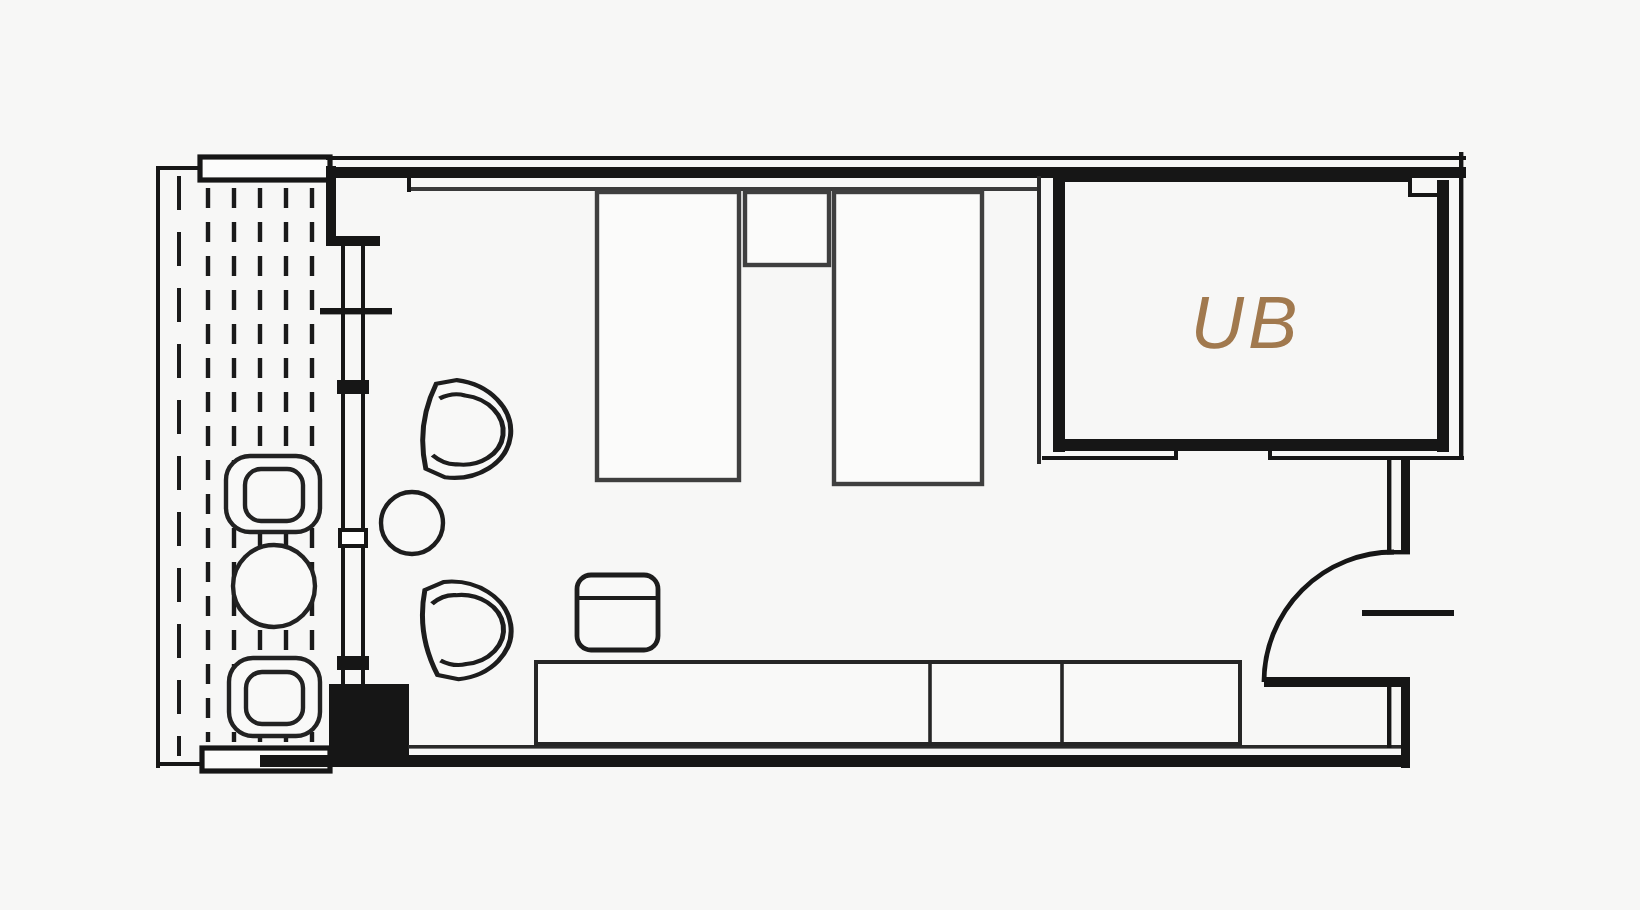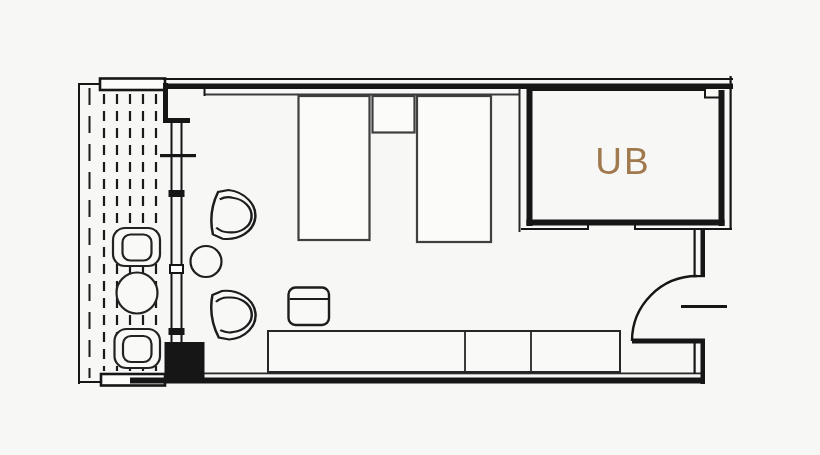--- a/index.html
+++ b/index.html
@@ -2,21 +2,21 @@
 <html><head>
 <meta charset="utf-8">
 <style>
   html,body{margin:0;padding:0;}
   body{
     width:820px;height:455px;
     background:#f7f7f6;
     font-family:"Liberation Sans", sans-serif;
     overflow:hidden;
   }
-  .plan-wrap{position:relative;width:820px;height:331px;}
+  .plan-wrap{position:relative;width:820px;height:331px;font-style:italic;}
   svg{display:block;}
   .ub-text{
     font-family:"Liberation Sans", sans-serif;
     font-size:37px;
     letter-spacing:2px;
     fill:#a1794e;
   }
 </style>
 </head>
 <body>

